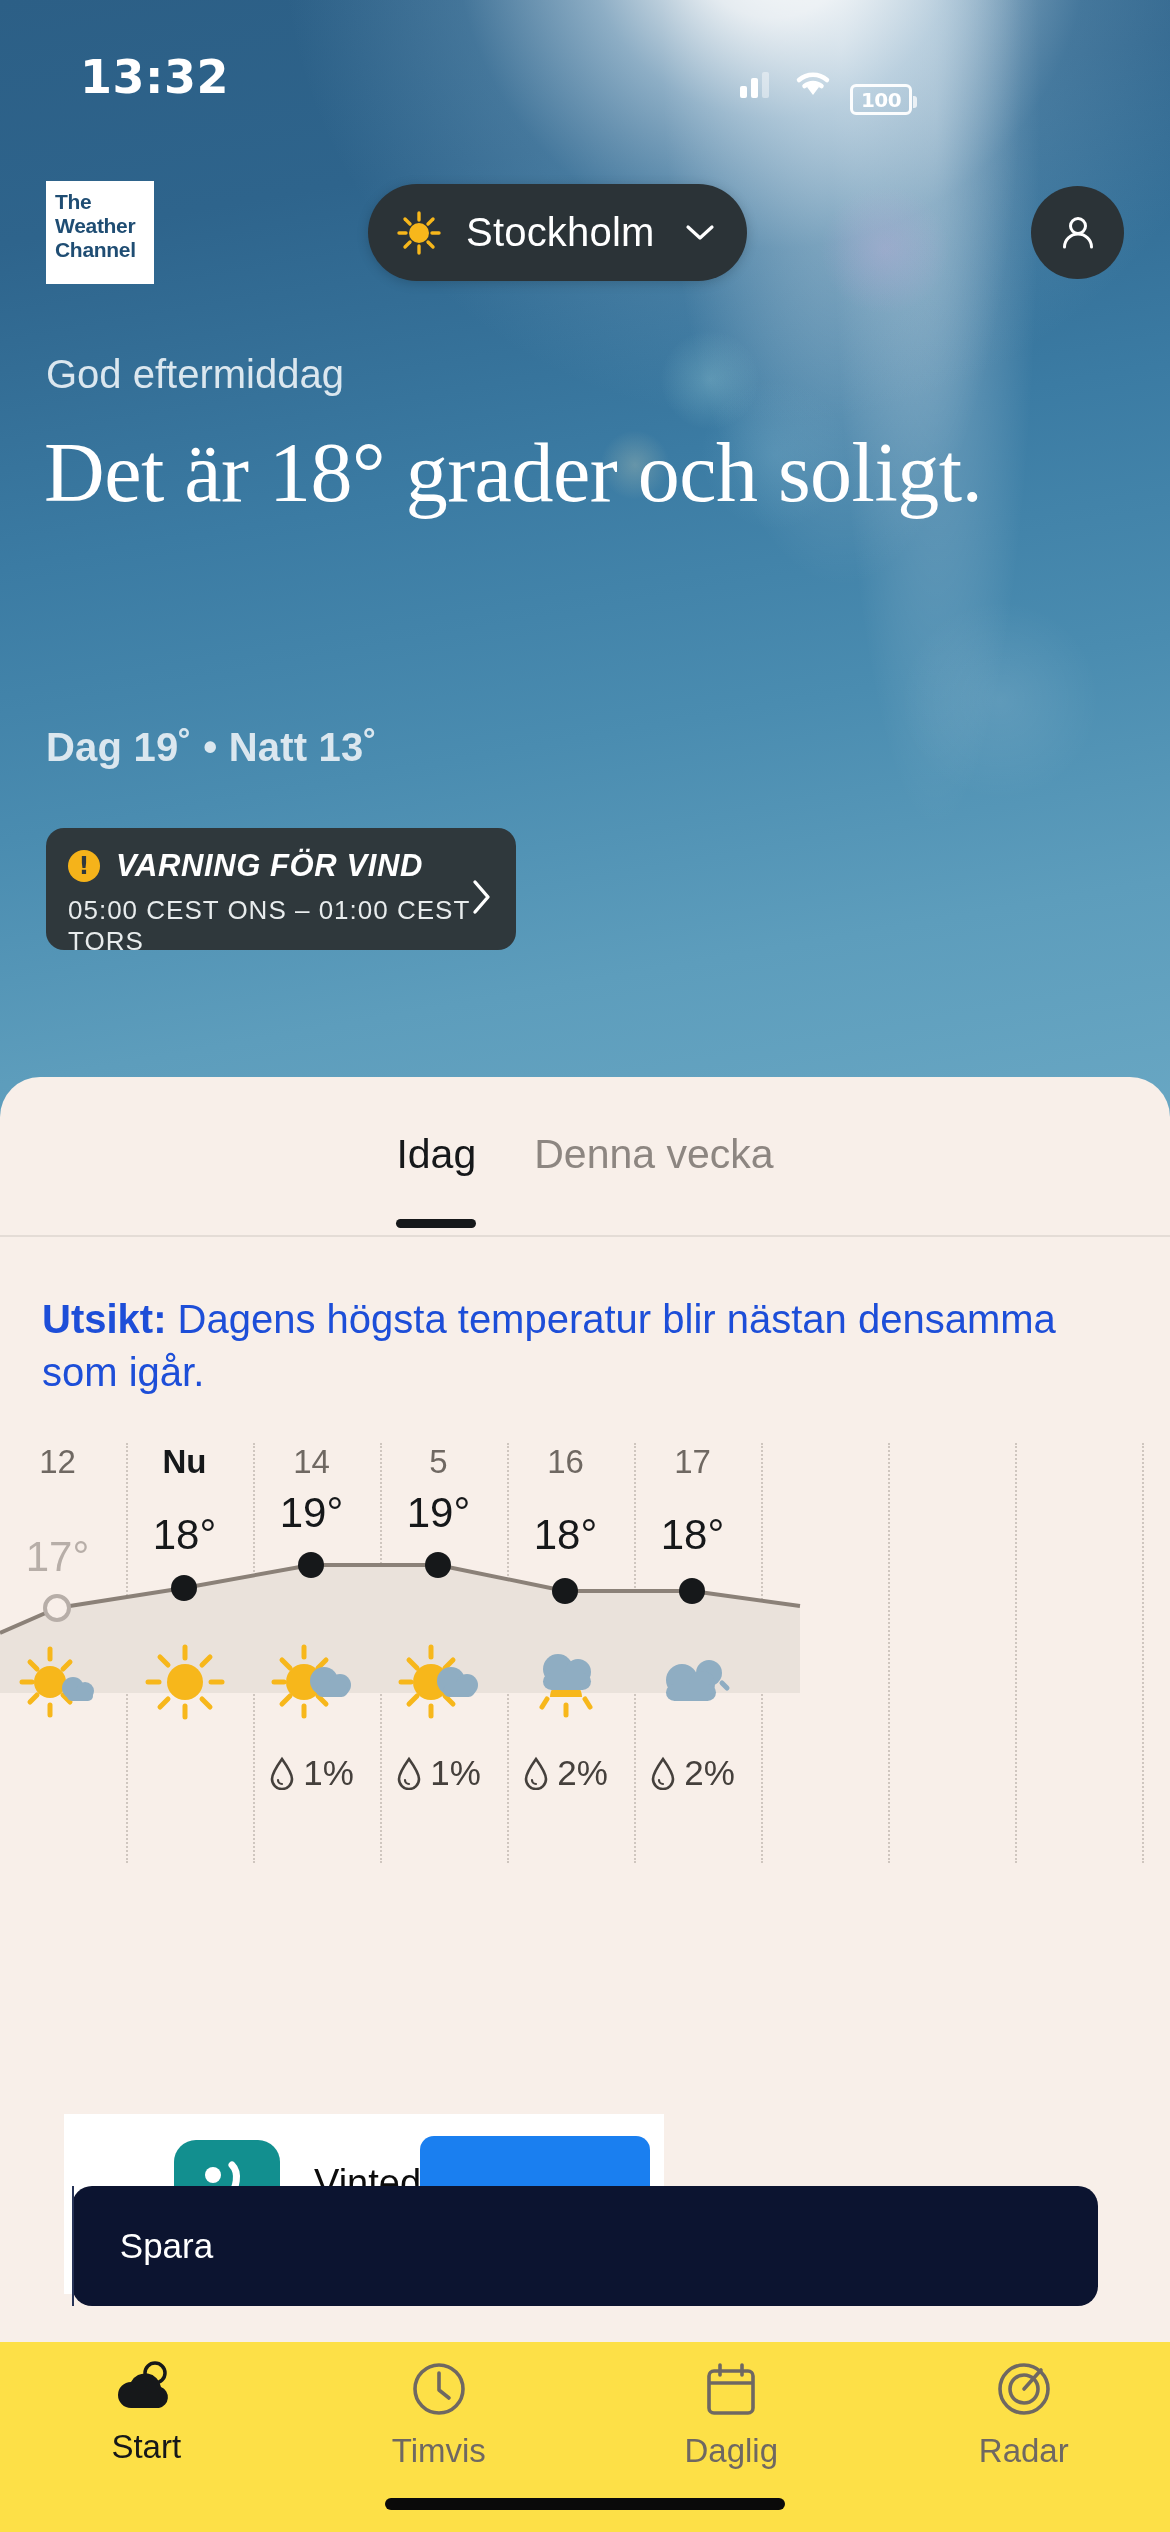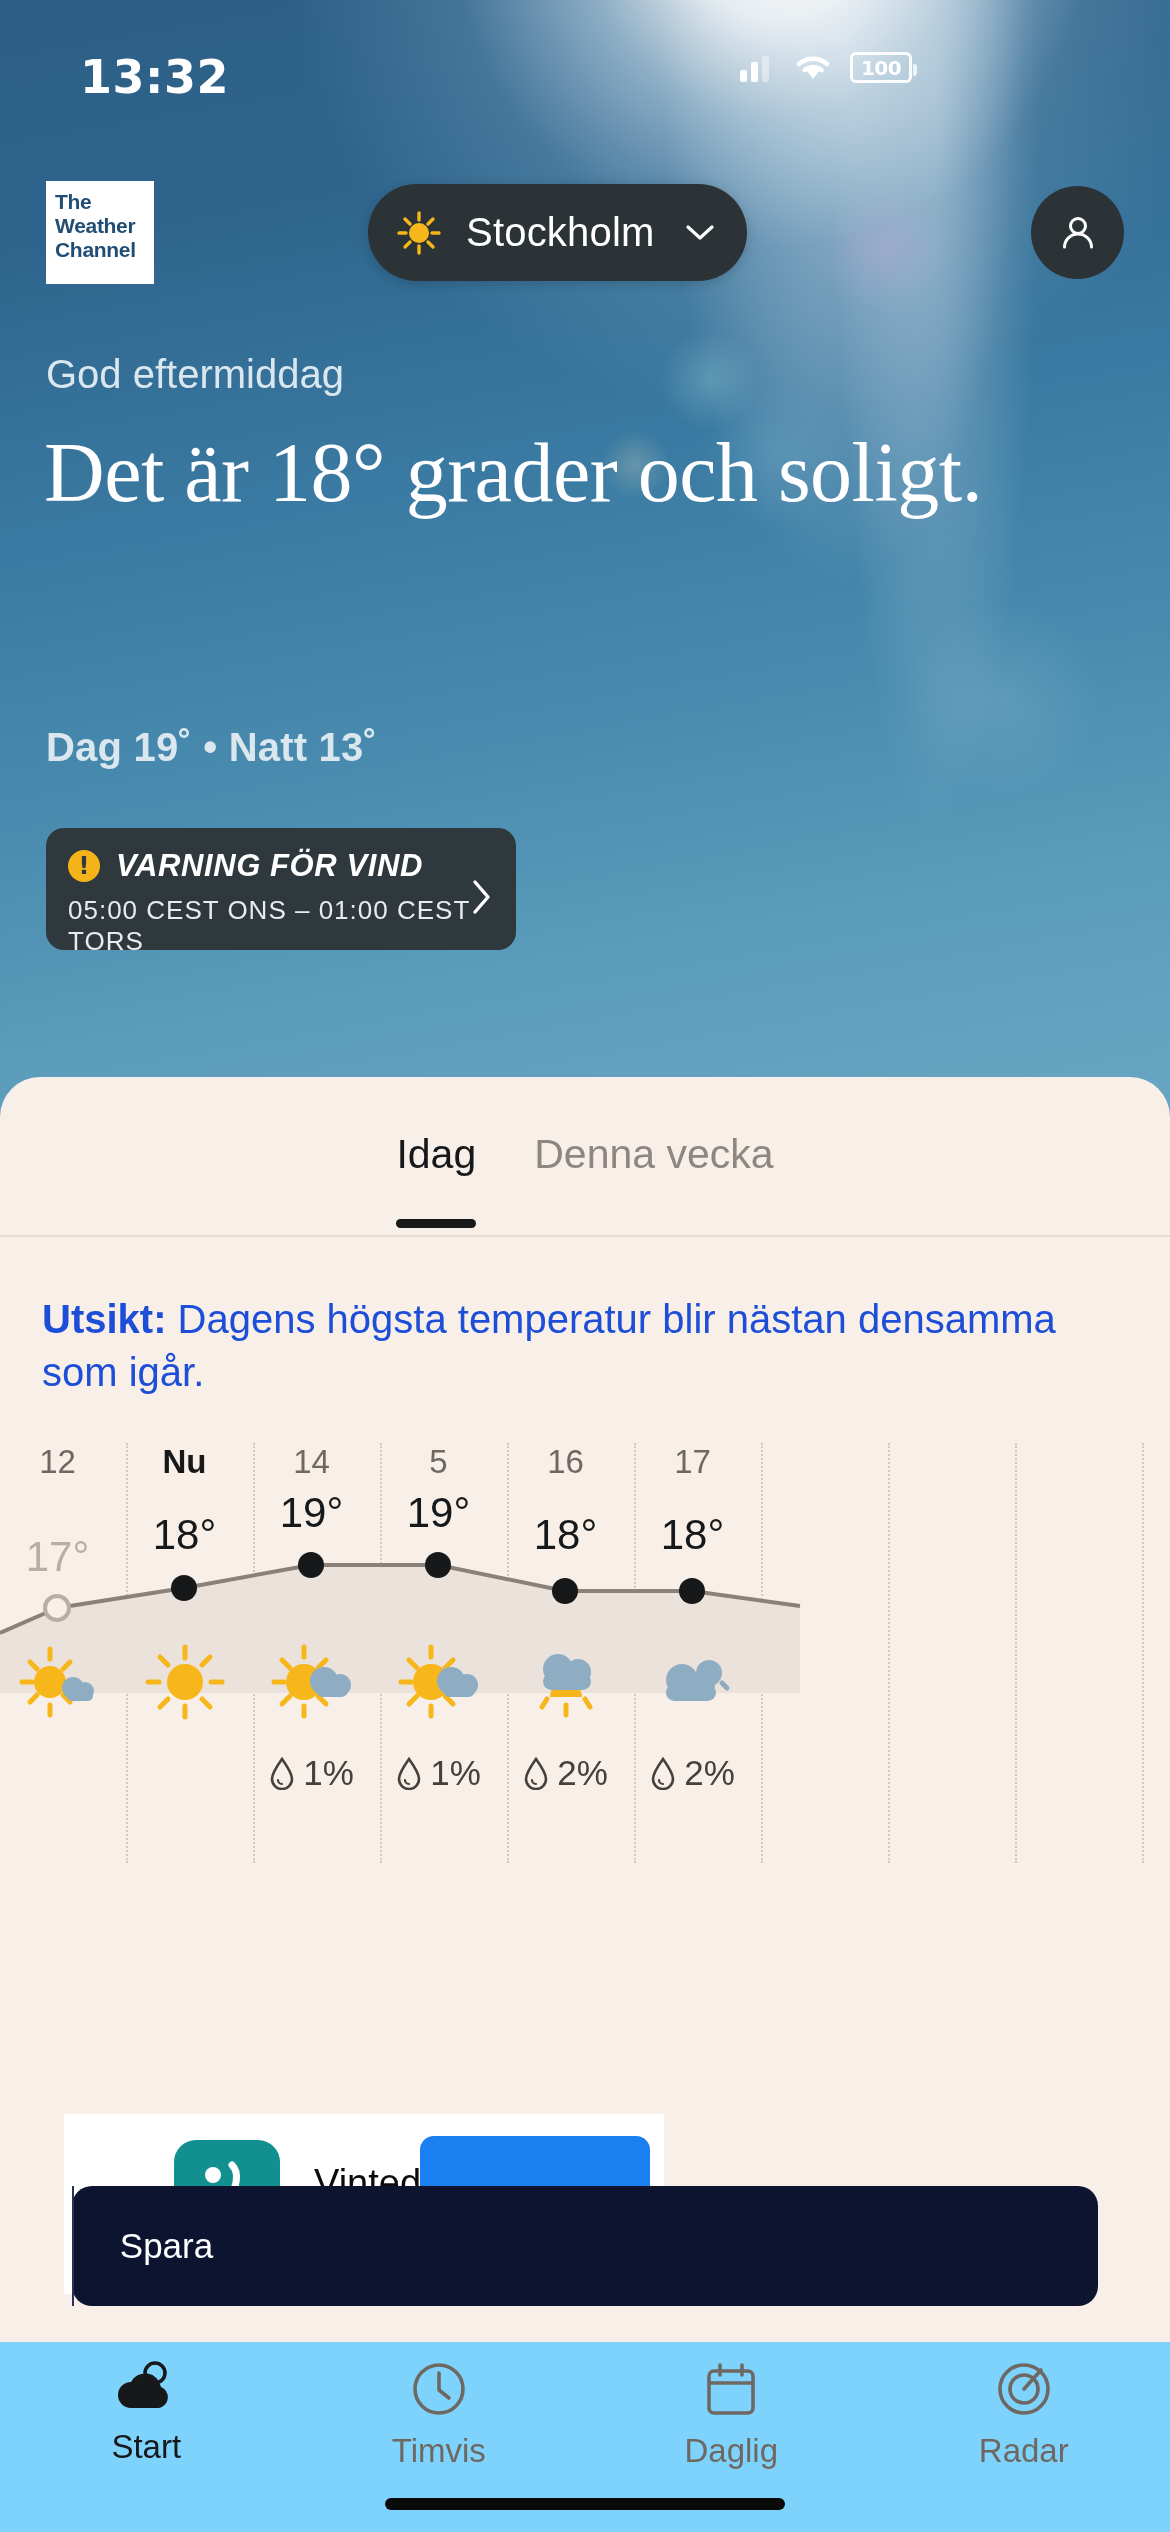--- a/index.html
+++ b/index.html
@@ -32,21 +32,21 @@
   .sb-time {
     position:absolute; left:80px; top:50px;
     color:#fff; font-size:46px; font-weight:700; letter-spacing:0.5px;
     font-family:"DejaVu Sans", sans-serif;
   }
   .sb-right { position:absolute; right:52px; top:52px; display:flex; align-items:center; gap:17px; }
   .ic-cell { display:block; }
   .ic-wifi { display:block; }
   .battery {
     width:62px; height:31px; border:3px solid rgba(255,255,255,0.95); border-radius:6px;
-    position:relative; display:flex; align-items:center; justify-content:center;
+    position:relative; display:flex; align-items:center; justify-content:center;margin-top:32px;
   }
   .battery::after {
     content:""; position:absolute; right:-8px; top:9px; width:4px; height:12px;
     background:rgba(255,255,255,0.75); border-radius:0 3px 3px 0;
   }
   .battery-txt { color:#fff; font-size:20px; font-weight:700; font-family:"DejaVu Sans", sans-serif; letter-spacing:-0.5px; }
 
   
   .appbar { position:absolute; left:0; top:175px; width:1170px; height:115px; z-index:15; }
   .logo {
@@ -148,21 +148,21 @@
     background:#0c1430; border-radius:20px; display:flex; align-items:center;
   }
   .snack-left { display:flex; align-items:center; gap:26px; padding-left:30px; flex:1; }
   .snack-txt { color:#6aa3e8; font-size:35px; font-weight:700; }
   .snack-div { width:2px; height:120px; background:#273356; }
   .snack-btn { width:185px; text-align:center; color:#ffffff; font-size:35px; font-weight:400; }
 
   
   .bottomnav {
     position:absolute; left:0; bottom:0; width:1170px; height:190px; z-index:16;
-    background:#7dd3fc; display:flex; align-items:flex-start; padding-top:18px;
+    background:#fde047; display:flex; align-items:flex-start; padding-top:18px;
   }
   .navitem { flex:1; display:flex; flex-direction:column; align-items:center; gap:14px; }
   .nav-label { font-size:33px; color:#6f6862; }
   .nav-label.active { color:#16181a; }
   .homebar {
     position:absolute; left:50%; transform:translateX(-50%); bottom:22px;
     width:400px; height:12px; background:#0a0a0a; border-radius:7px; z-index:30;
   }
 </style>
 </head>

